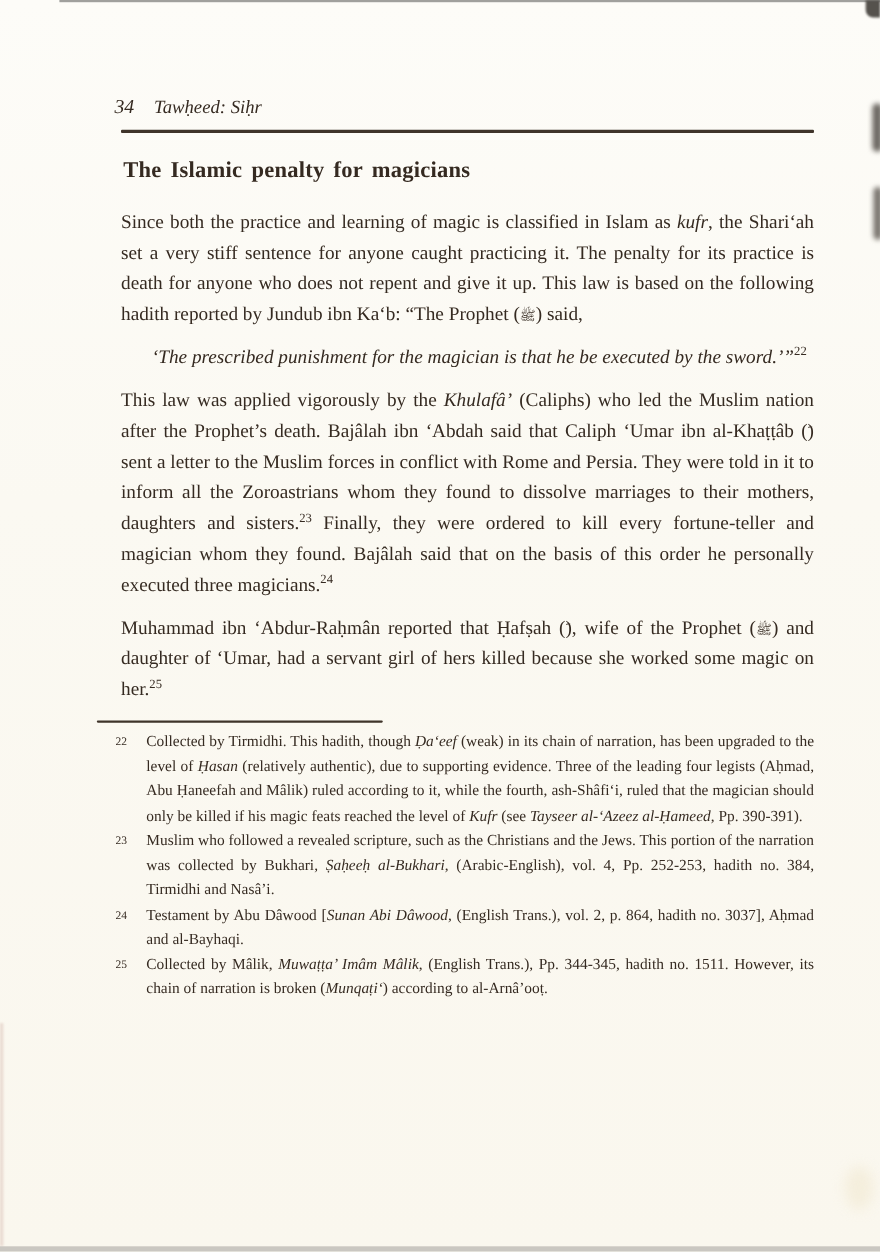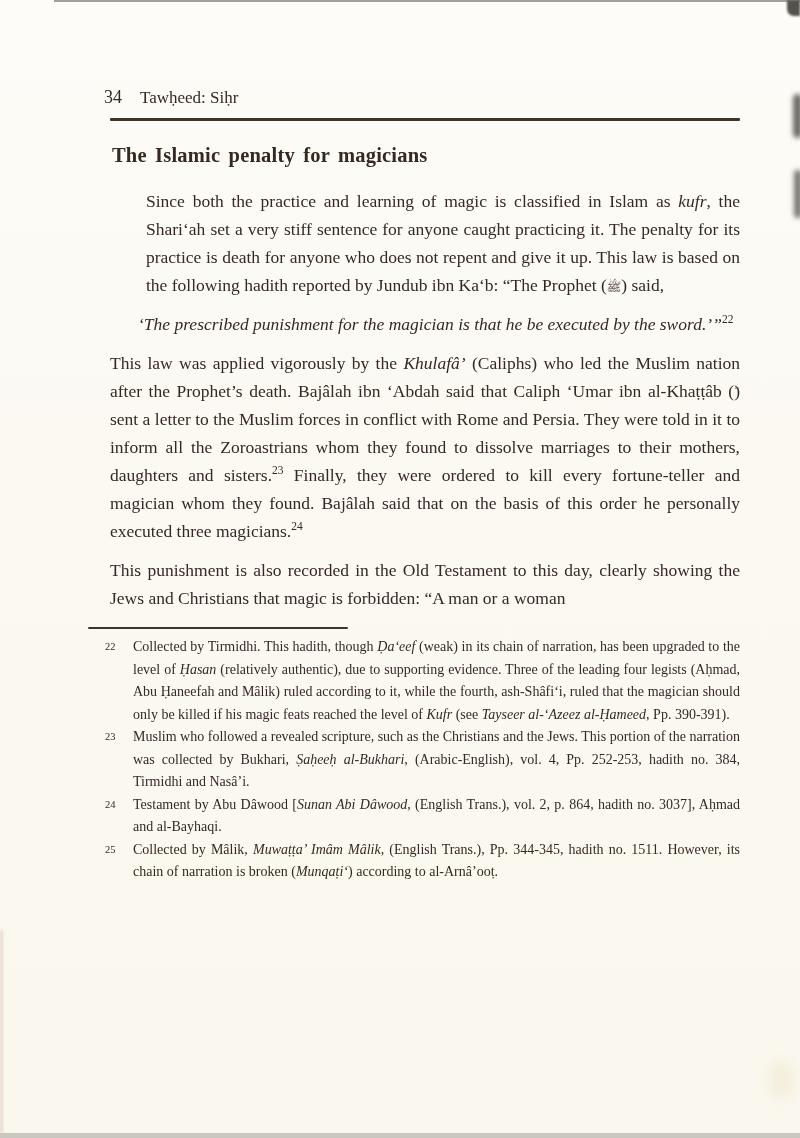--- a/index.html
+++ b/index.html
@@ -13,39 +13,39 @@
     width:800px;height:1138px;
     margin:0 auto;
     background:var(--page-bg);
     background-image:linear-gradient(180deg,#fdfcf8 0%,#fbf9f2 40%,#faf7ee 100%);
     overflow:hidden;
     font-family:"Liberation Serif","DejaVu Serif",serif;
     color:var(--ink);
   }
   .content{position:absolute;top:86px;left:110px;width:630px;}
 
-  .running-head{display:flex;align-items:baseline;font-size:17px;line-height:22px;}
+  .running-head{display:flex;align-items:baseline;font-style:italic;font-size:17px;line-height:22px;}
   .running-head .pagenum{font-size:18px;margin-left:-6px;}
   .running-head .title{margin-left:18px;}
 
   .head-rule{margin-top:9px;height:2.5px;background:var(--rule);border-radius:1px;}
 
   .heading{
     margin:21px 0 12px 2px;
     font-size:20.5px;font-weight:bold;
     word-spacing:3px;letter-spacing:.2px;
     line-height:26px;
   }
 
   .body-para{
     margin:11px 0 0;
     font-size:17.5px;line-height:28px;
     text-align:justify;
   }
-  .body-para.first{margin-top:19px;margin-left:36px;}
+  .body-para.first{margin-top:19px;}
 
   .quote-block{
     margin:11px 11px 0 28px;
     width:600px;
     font-size:17.5px;line-height:28px;
     text-align:justify;
   }
 
   .it{font-style:italic;}
   .sup{vertical-align:super;font-size:11.5px;line-height:0;}
@@ -90,22 +90,22 @@
     <div class="head-rule"></div>
 
     <h1 class="heading">The Islamic penalty for magicians</h1>
 
     <p class="body-para first"><span>Since both the practice and learning of magic is classified in Islam as </span><span class="it">kufr</span><span>, the Shari‘ah set a very stiff sentence for anyone caught practicing it. The penalty for its practice is death for anyone who does not repent and give it up. This law is based on the following hadith reported by Jundub ibn Ka‘b: “The Prophet (</span><span class="ar">ﷺ</span><span>) said,</span></p>
 
     <p class="quote-block"><span class="it">‘The prescribed punishment for the magician is that he be executed by the sword.’”</span><span class="sup">22</span></p>
 
     <p class="body-para"><span>This law was applied vigorously by the </span><span class="it">Khulafâ’</span><span> (Caliphs) who led the Muslim nation after the Prophet’s death. Bajâlah ibn ‘Abdah said that Caliph ‘Umar ibn al-Khaṭṭâb (</span><span class="ar">ؓ</span><span>) sent a letter to the Muslim forces in conflict with Rome and Persia. They were told in it to inform all the Zoroastrians whom they found to dissolve marriages to their mothers, daughters and sisters.</span><span class="sup">23</span><span> Finally, they were ordered to kill every fortune-teller and magician whom they found. Bajâlah said that on the basis of this order he personally executed three magicians.</span><span class="sup">24</span></p>
 
+    <p class="body-para"><span>Muhammad ibn ‘Abdur-Raḥmân reported that Ḥafṣah (</span><span class="ar">ؓ</span><span>), wife of the Prophet (</span><span class="ar">ﷺ</span><span>) and daughter of ‘Umar, had a servant girl of hers killed because she worked some magic on her.</span><span class="sup">25</span></p>
 
-    <p class="body-para"><span>This punishment is also recorded in the Old Testament to this day, clearly showing the Jews and Christians that magic is forbidden: “A man or a woman</span></p>
 
     <div class="fn-rule"></div>
 
     <ol class="footnotes">
       <li class="footnote">
         <span class="fn-num">22</span>
         <span><span>Collected by Tirmidhi. This hadith, though </span><span class="it">Ḍa‘eef</span><span> (weak) in its chain of narration, has been upgraded to the level of </span><span class="it">Ḥasan</span><span> (relatively authentic), due to supporting evidence. Three of the leading four legists (Aḥmad, Abu Ḥaneefah and Mâlik) ruled according to it, while the fourth, ash-Shâfi‘i, ruled that the magician should only be killed if his magic feats reached the level of </span><span class="it">Kufr</span><span> (see </span><span class="it">Tayseer al-‘Azeez al-Ḥameed</span><span>, Pp. 390-391).</span></span>
       </li>
       <li class="footnote">
         <span class="fn-num">23</span>

